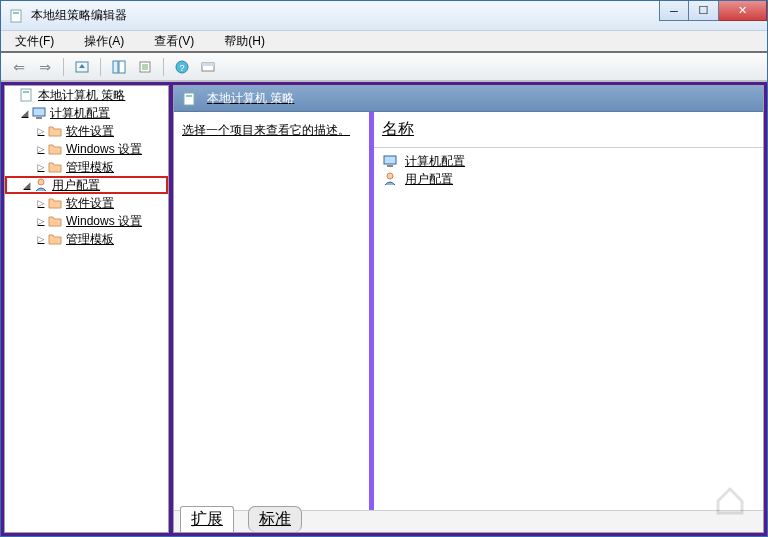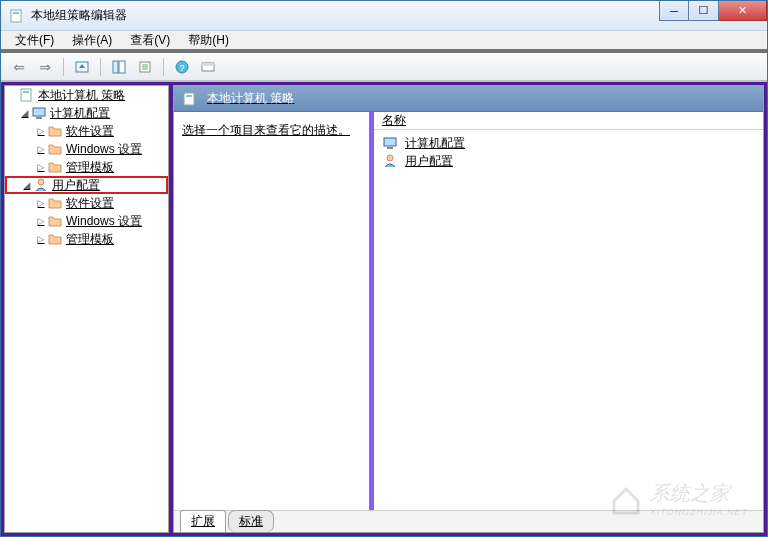--- a/index.html
+++ b/index.html
@@ -8,21 +8,21 @@
 .window { width: 768px; height: 537px; border: 1px solid #3a6ea5; background: #4c1d95; display: flex; flex-direction: column; }
 
 .titlebar { height: 30px; background: linear-gradient(#f3f7fc, #dde9f7); display: flex; align-items: center; padding-left: 8px; position: relative; border-bottom: 1px solid #c0d0e0; }
 .titlebar-icon { width: 16px; height: 16px; margin-right: 6px; }
 .titlebar-text { font-size: 12px; color: #000; }
 .window-controls { position: absolute; right: 0; top: 0; display: flex; }
 .win-btn { width: 30px; height: 20px; border: 1px solid #5a7aa0; border-top: none; background: linear-gradient(#e8f0fb, #cfe0f3); display: flex; align-items: center; justify-content: center; font-size: 11px; cursor: pointer; }
 .win-btn.close { width: 48px; background: linear-gradient(#e89090, #d04040); color: #fff; border-color: #a03030; }
 .win-btn + .win-btn { border-left: none; }
 
-.menubar { height: 22px; background: #f0f0f0; border-bottom: 4px solid #737373; display: flex; align-items: center; padding-left: 6px; gap: 2px; }
+.menubar { height: 22px; background: #f0f0f0; border-bottom: 2px solid #737373; display: flex; align-items: center; padding-left: 6px; gap: 14px; }
 .menu-item { padding: 2px 8px; cursor: pointer; font-size: 12px; }
 
 .toolbar { height: 28px; background: linear-gradient(#fcfcfc, #e8ecef); border-bottom: 1px solid #c0c0c0; display: flex; align-items: center; padding-left: 6px; gap: 2px; }
 .tool-btn { width: 24px; height: 22px; display: flex; align-items: center; justify-content: center; cursor: pointer; border: 1px solid transparent; }
 .tool-sep { width: 1px; height: 18px; background: #c0c0c0; margin: 0 4px; }
 .arrow-l, .arrow-r { font-size: 14px; color: #888; }
 
 .content { flex: 1; display: flex; border-top: 1px solid #c0c0c0; text-decoration: underline; }
 
 .tree-pane { width: 165px; border: 1px solid #a0a0a0; margin: 3px 2px 3px 3px; background: #fff; overflow: auto; }
@@ -34,26 +34,26 @@
 .indent-0 { padding-left: 2px; }
 .indent-1 { padding-left: 14px; }
 .indent-2 { padding-left: 30px; }
 .highlighted { border: 2px solid #d02020; }
 
 .right-pane { flex: 1; display: flex; flex-direction: column; margin: 3px 3px 3px 2px; border: 1px solid #a0a0a0; background: #fff; }
 .rp-header { height: 26px; background: linear-gradient(#88a8cc, #6a8fbb); display: flex; align-items: center; padding-left: 8px; color: #fff; gap: 6px; border-bottom: 1px solid #5a7aa0; }
 .rp-body { flex: 1; display: flex; }
 .rp-desc { width: 200px; padding: 10px 8px; font-size: 12px; border-right: 5px solid #8b5cf6; }
 .rp-list { flex: 1; display: flex; flex-direction: column; }
-.rp-col-header { height: 18px; border-bottom: 1px solid #d0d0d0; display: flex; align-items: center; padding-left: 8px; font-size: 12px; background: #fff; }
+.rp-col-header { height: 36px; border-bottom: 1px solid #d0d0d0; display: flex; align-items: center; padding-left: 8px; font-size: 16px; background: #fff; }
 .rp-items { padding: 4px; }
 .rp-item { display: flex; align-items: center; height: 18px; gap: 4px; cursor: pointer; padding-left: 4px; }
 
 .tabs { height: 22px; display: flex; align-items: flex-end; padding-left: 6px; gap: 0; border-top: 1px solid #d0d0d0; background: #f4f4f4; }
-.tab { padding: 2px 10px; border: 1px solid #a0a0a0; border-bottom: none; background: #fff; font-size: 12px; border-radius: 3px 3px 0 0; cursor: pointer; margin-right: 2px; text-align: right; }
+.tab { padding: 2px 10px; border: 1px solid #a0a0a0; border-bottom: none; background: #fff; font-size: 16px; border-radius: 3px 3px 0 0; cursor: pointer; margin-right: 14px; text-align: right; }
 .tab.inactive { background: #eaeaea; border-radius: 7px; }
 
 .watermark { position: absolute; right: 20px; bottom: 20px; font-size: 20px; color: rgba(0,0,0,0.12); font-style: italic; pointer-events: none; display: flex; align-items: center; gap: 6px; }
 .watermark-sub { font-size: 9px; letter-spacing: 1px; display: block; }
 
 
 .icon-svg { width: 16px; height: 16px; }
 </style>
 </head>
 <body>
@@ -261,17 +261,13 @@
       </div>
     </div>
 
   </div>
 </div>
 
 <div class="watermark">
   <svg width="36" height="36" viewBox="0 0 36 36">
       <path d="M6 20 L18 8 L30 20 V32 H6 Z" fill="none" stroke="rgba(0,0,0,0.12)" stroke-width="3"></path>
     </svg>
-  <div>
-    <span>系统之家</span>
-    <span class="watermark-sub">XITONGZHIJIA.NET</span>
-  </div>
 </div>
 
 </body></html>

